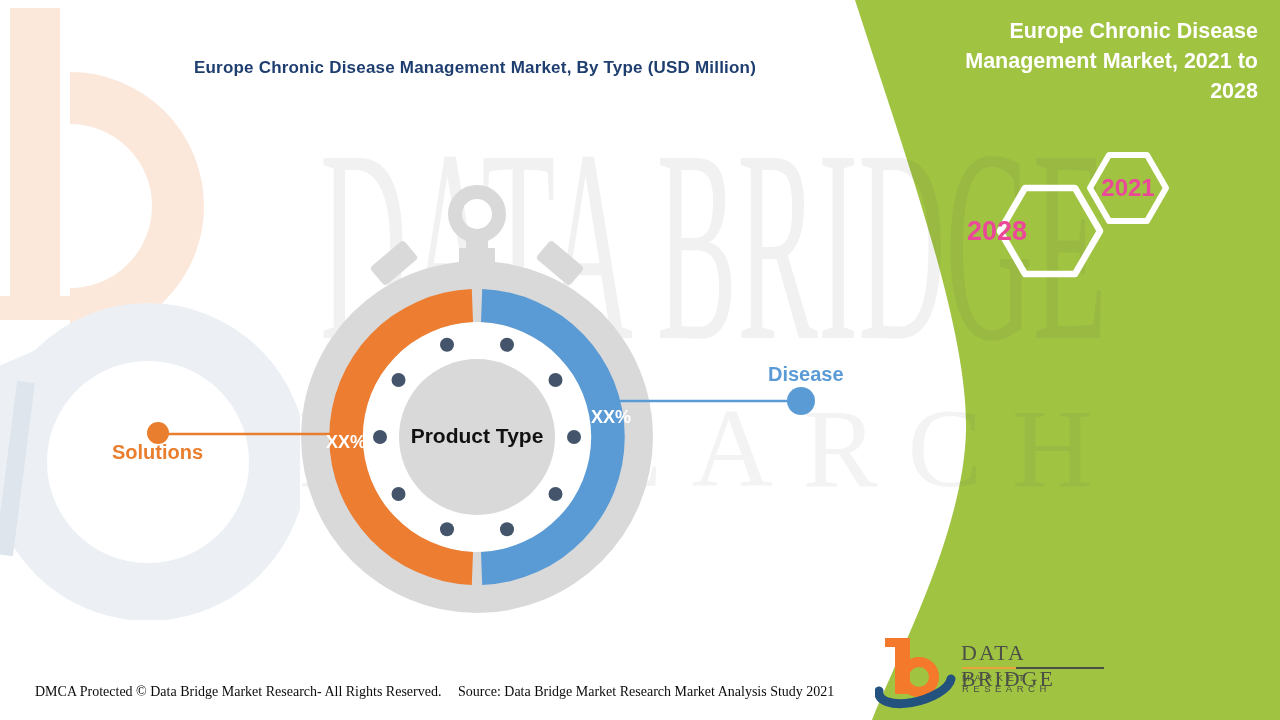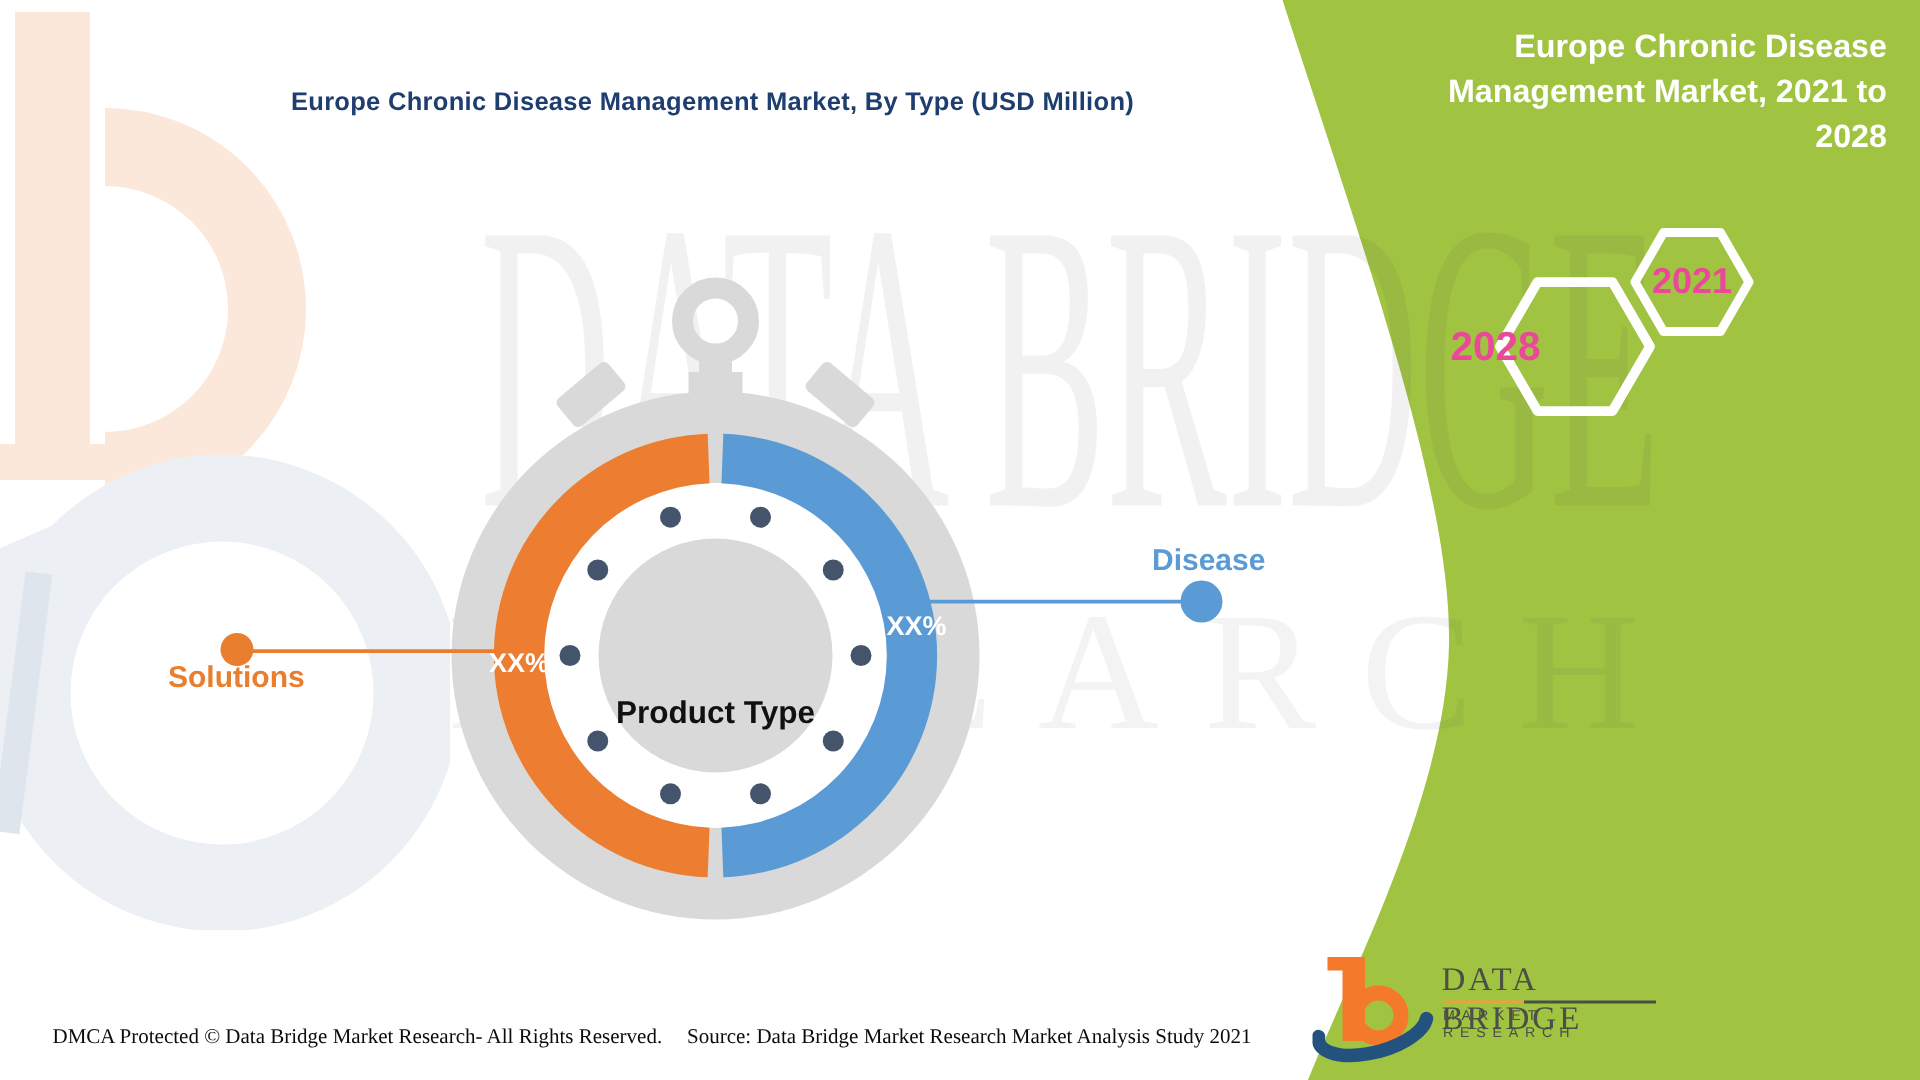--- a/index.html
+++ b/index.html
@@ -29,21 +29,21 @@
   .hex-2021{left:1095px;top:174px;width:66px;font-size:24px;}
 
   
   .seg-label{font-weight:bold;font-size:20px;}
   .solutions-label{left:112px;top:441px;width:110px;color:#E87E2E;}
   .services-label{left:768px;top:363px;width:110px;color:#5B9BD5;}
   .pct{color:#ffffff;font-weight:bold;font-size:18px;text-align:center;width:40px;}
   .pct-orange{left:326px;top:432px;}
   .pct-blue{left:591px;top:407px;}
   .center-label{left:397px;top:424px;width:160px;text-align:center;color:#111111;
-    font-weight:bold;font-size:21px;margin-top:40px;}
+    font-weight:bold;font-size:21px;}
 
   
   .footer-text{font-family:"Liberation Serif",serif;font-size:14px;color:#0b0b0b;}
   .footer-dmca{left:35px;top:684px;}
   .footer-source{left:458px;top:684px;}
 
   
   .logo-name{left:961px;top:640px;width:160px;font-family:"Liberation Serif",serif;
     font-size:22px;letter-spacing:2px;color:#4B4F46;}
   .logo-rule{left:962px;top:667px;width:142px;height:2px;

